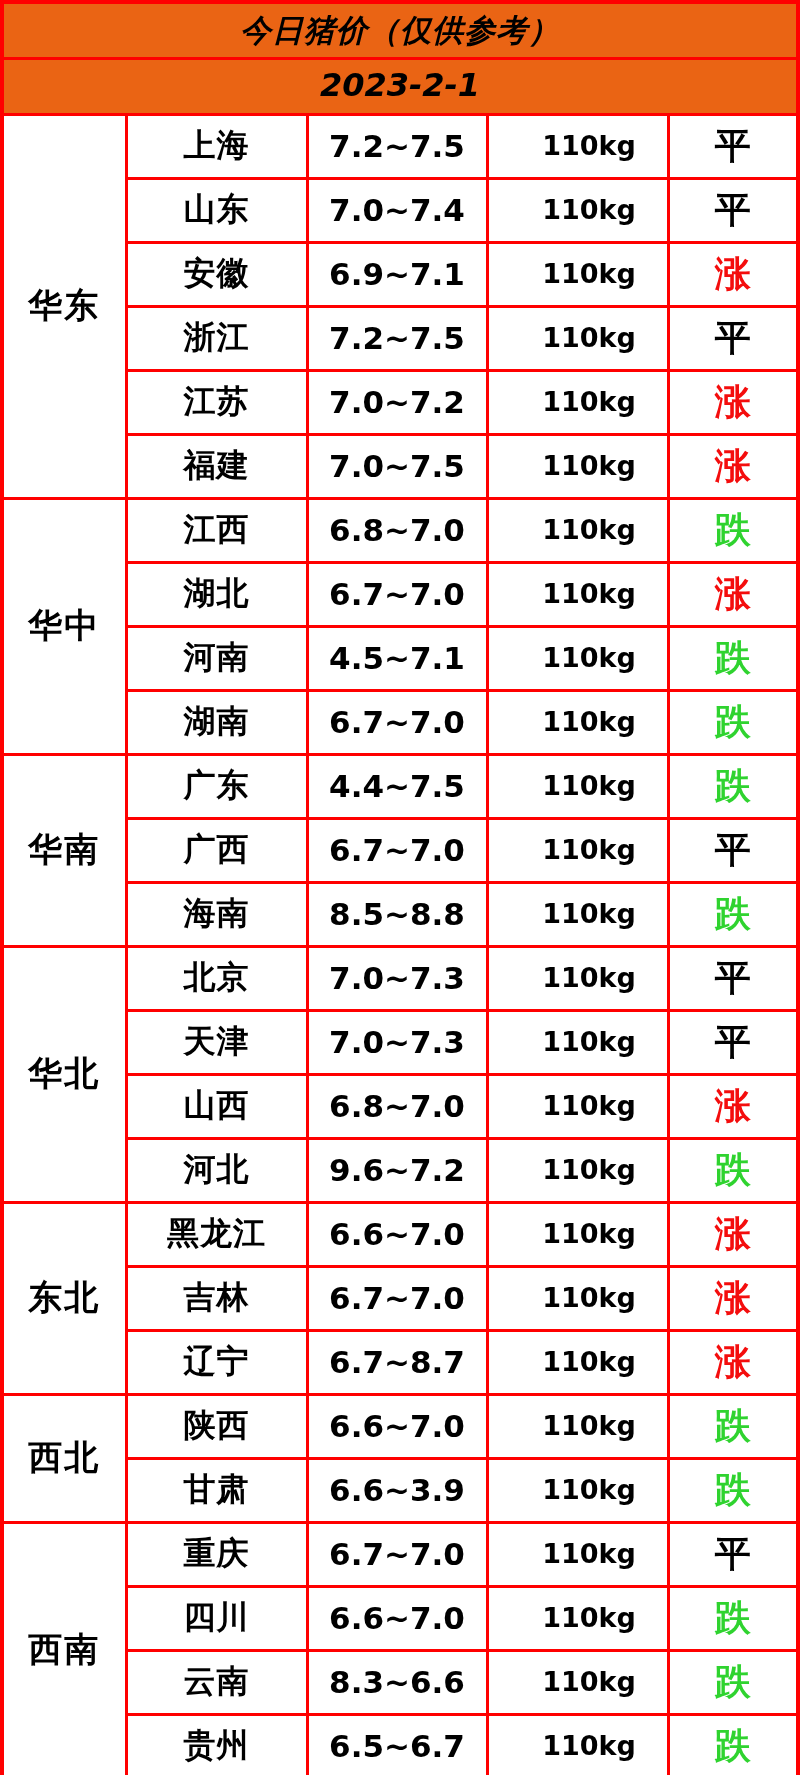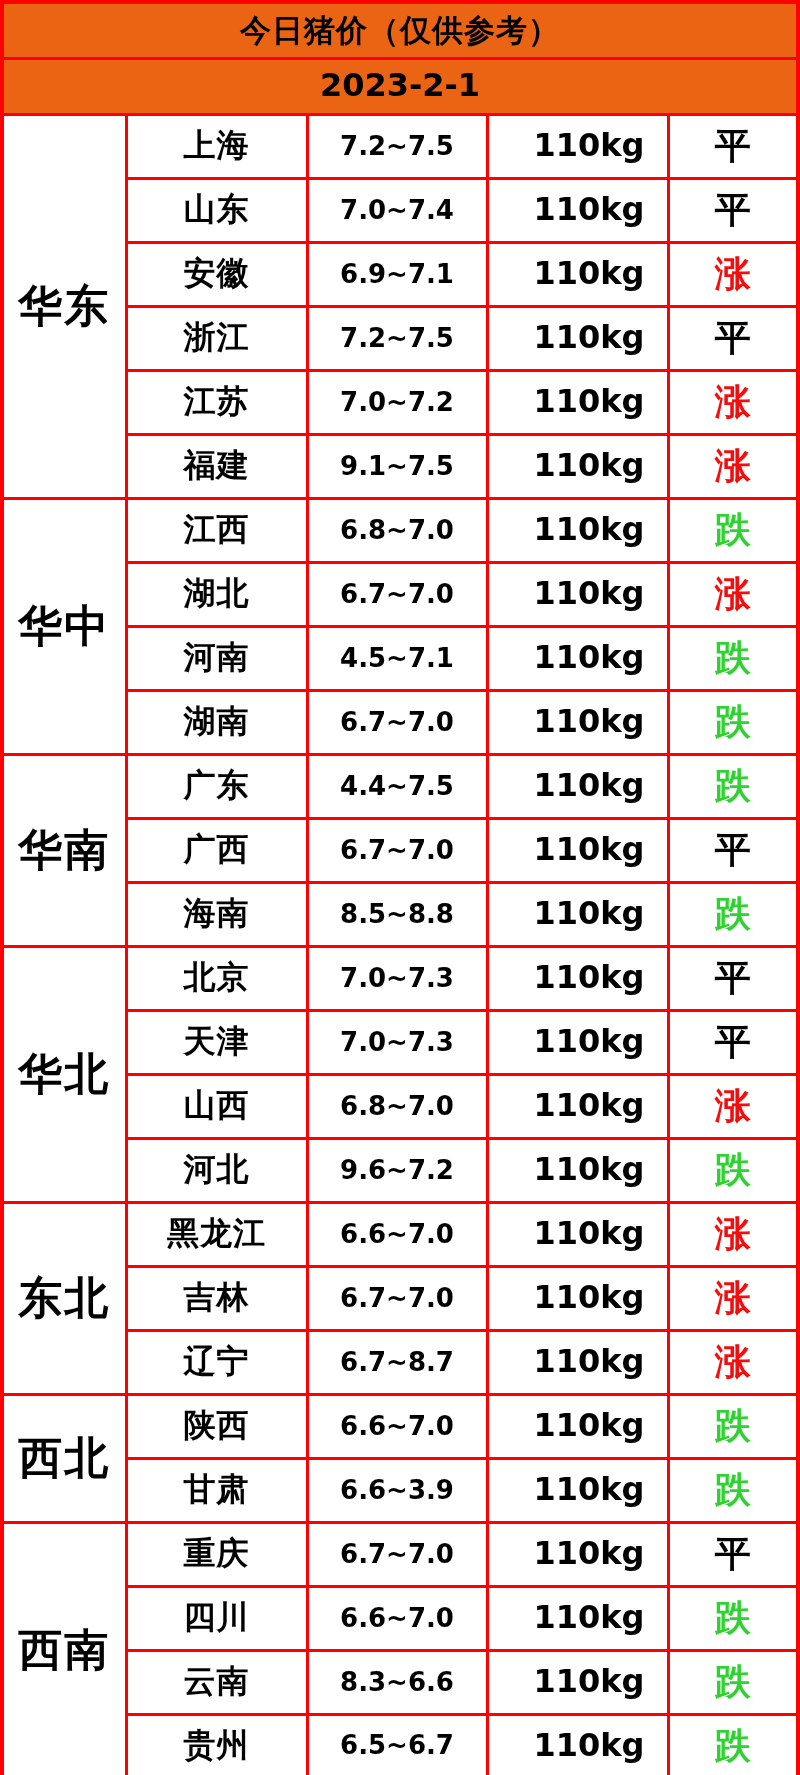--- a/index.html
+++ b/index.html
@@ -9,27 +9,27 @@
   body{width:800px;height:1775px;font-family:"DejaVu Sans","Liberation Sans",sans-serif;}
   table.price-table{
     width:800px;height:1775px;border-collapse:collapse;table-layout:fixed;
     border:4px solid var(--border);background:#ffffff;
   }
   td{
     border:3px solid var(--border);text-align:center;vertical-align:middle;
     font-weight:bold;color:#000;background:#ffffff;overflow:hidden;
     line-height:1.1;
   }
-  tr.hdr td{background:var(--header-bg);}
+  tr.hdr td{background:var(--header-bg);font-style:italic;}
   td.title-cell{font-size:31px;letter-spacing:1px;}
   td.date-cell{font-size:32px;}
-  td.region{font-size:44px;letter-spacing:2px;}
+  td.region{font-size:34px;letter-spacing:2px;}
   td.prov{font-size:32px;letter-spacing:1px;margin-left:32px;}
-  td.price{font-size:26px;}
-  td.weight{font-size:32px;padding-left:24px;}
+  td.price{font-size:31px;}
+  td.weight{font-size:27px;padding-left:24px;}
   td.status{font-size:36px;color:var(--flat);}
   td.status[data-trend="up"]{color:var(--up);}
   td.status[data-trend="down"]{color:var(--down);}
   tr.hdr{height:56px;}
   tr.datarow{height:64px;}
 </style>
 </head>
 <body>
 
 <table class="price-table">
@@ -74,21 +74,21 @@
         <td class="status" data-trend="flat">平</td>
       </tr>
     <tr class="datarow">
         <td class="prov">江苏</td>
         <td class="price">7.0~7.2</td>
         <td class="weight">110kg</td>
         <td class="status" data-trend="up">涨</td>
       </tr>
     <tr class="datarow">
         <td class="prov">福建</td>
-        <td class="price">9.1~7.5</td>
+        <td class="price">7.0~7.5</td>
         <td class="weight">110kg</td>
         <td class="status" data-trend="up">涨</td>
       </tr>
 
     <tr class="datarow">
         <td class="region" rowspan="4">华中</td>
         <td class="prov">江西</td>
         <td class="price">6.8~7.0</td>
         <td class="weight">110kg</td>
         <td class="status" data-trend="down">跌</td>

